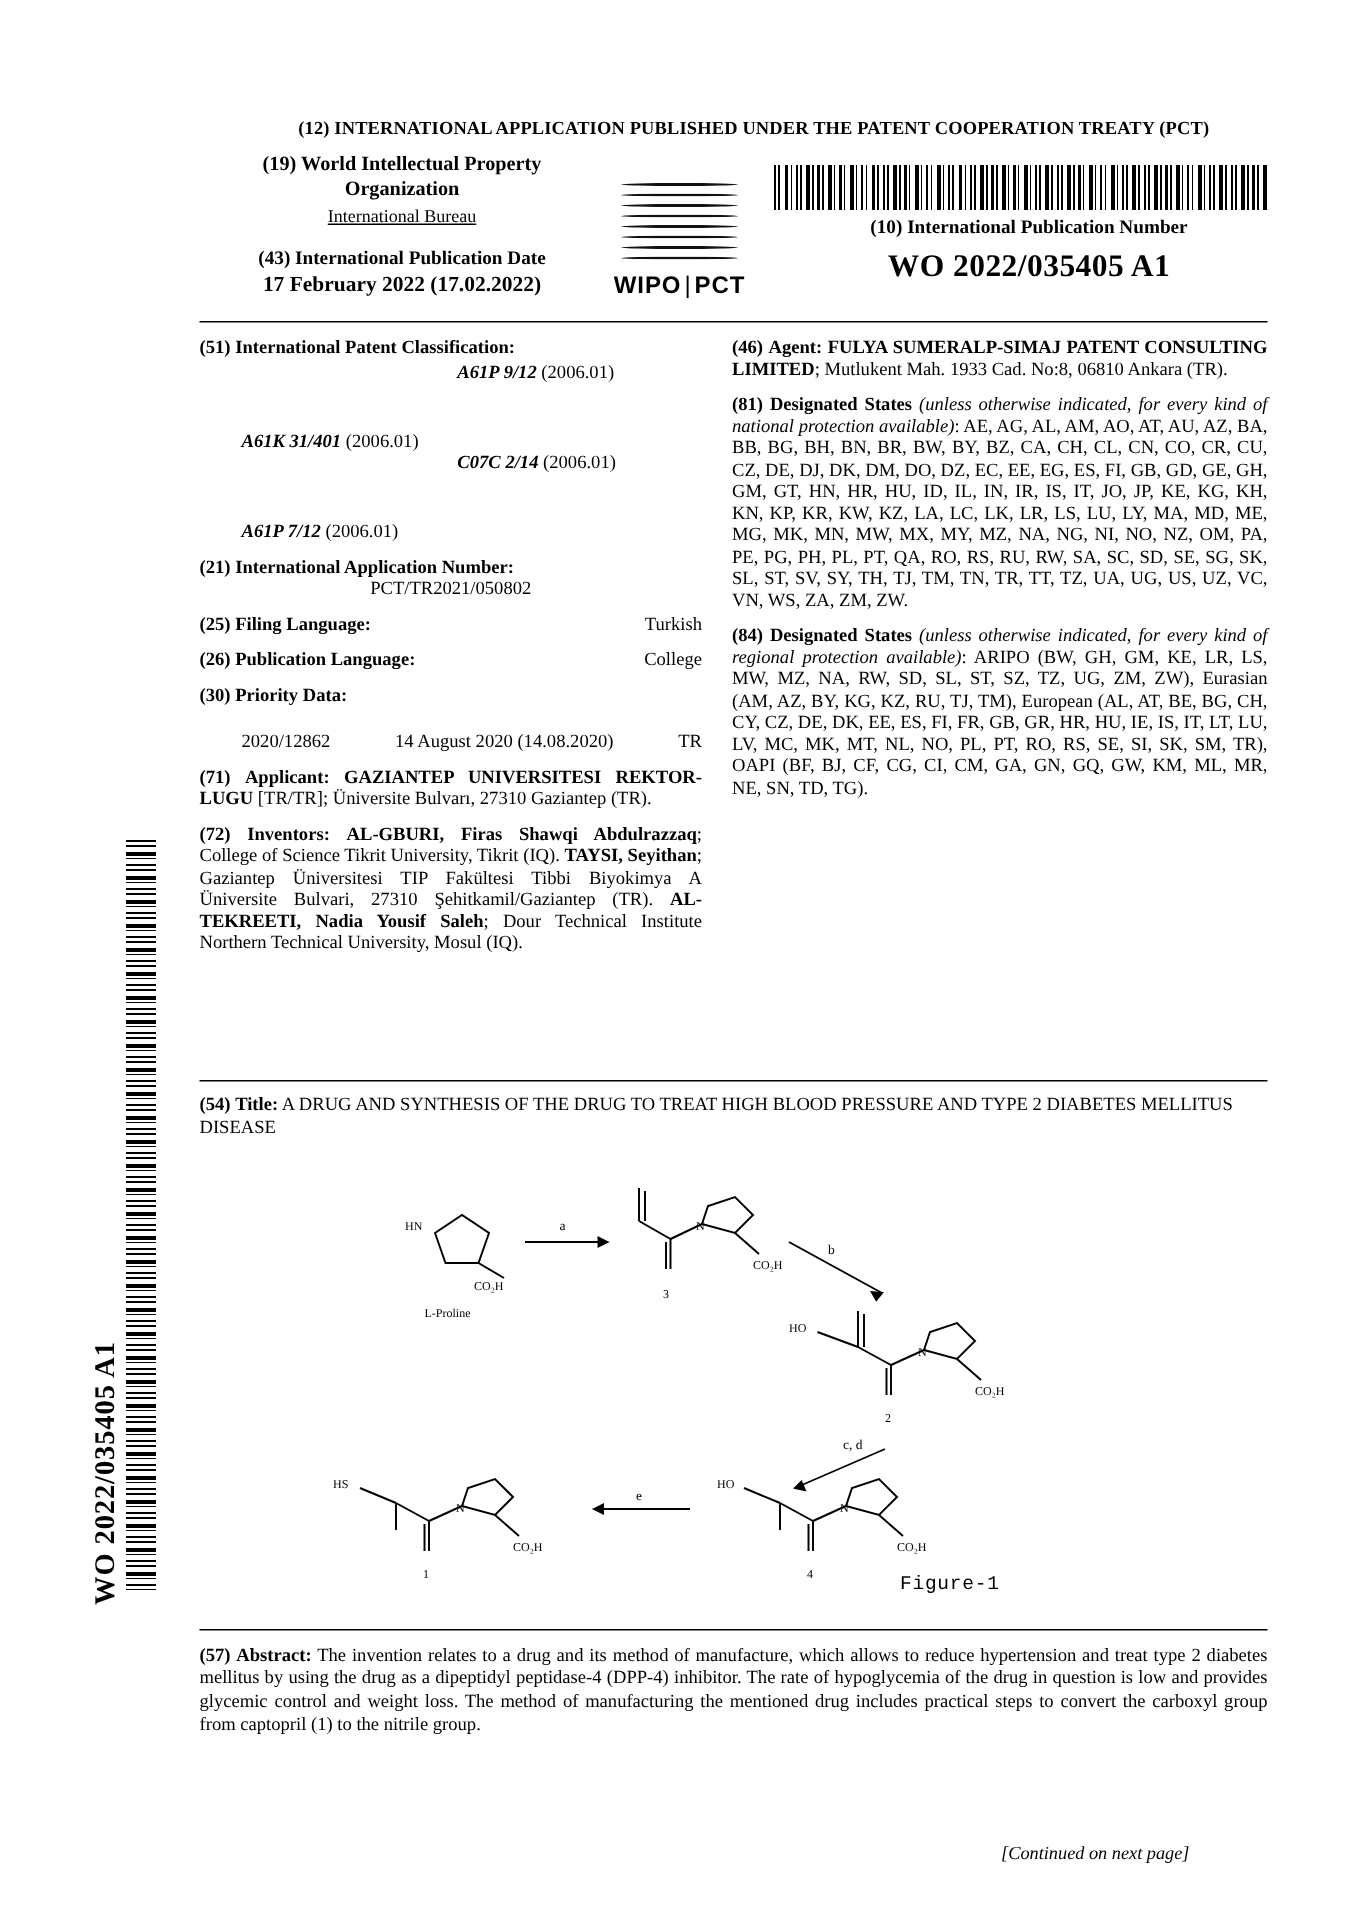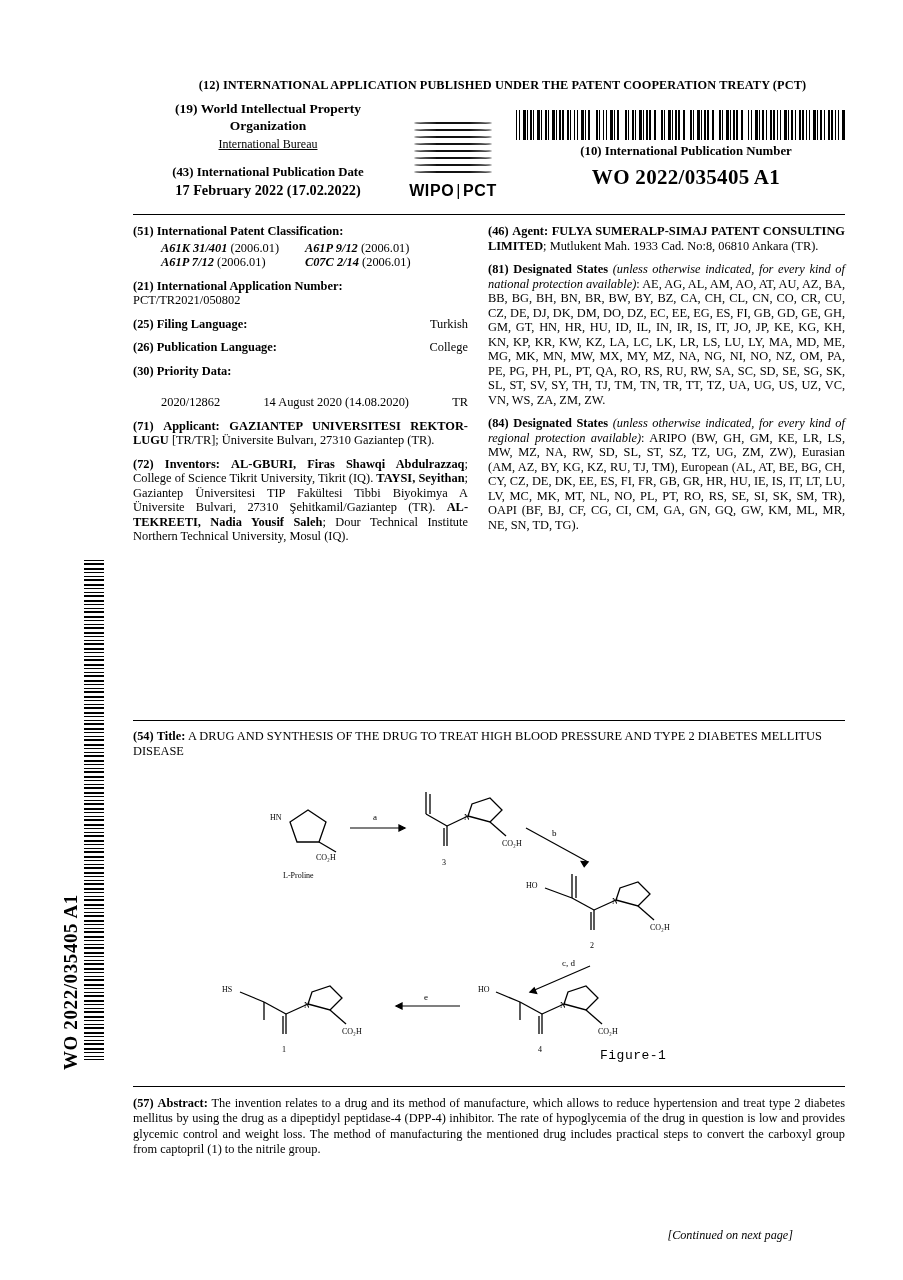--- a/index.html
+++ b/index.html
@@ -113,24 +113,24 @@
     text-align: justify;
   }
   .col.left  { left: 133px; top: 224px; width: 335px; }
   .col.right { left: 488px; top: 224px; width: 357px; }
 
   .fld { margin-bottom: 9px; position: relative; }
   .num { font-weight: bold; }
   .lbl { font-weight: bold; }
   .ital { font-style: italic; }
   .bolditalic { font-weight: bold; font-style: italic; }
-  .right-al { text-align: left; display: block; }
+  .right-al { text-align: center; display: block; }
 
   .ipc-row { display: flex; gap: 0px; }
-  .ipc-row .c1 { width: 150px; }
+  .ipc-row .c1 { width: 150px; margin-top: 46px; }
   .ipc-row .c2 { width: 170px; }
 
   
   .title-block {
     position: absolute;
     left: 133px; top: 729px;
     width: 712px;
     font-size: 12.4px;
     line-height: 1.2;
     text-align: left;

